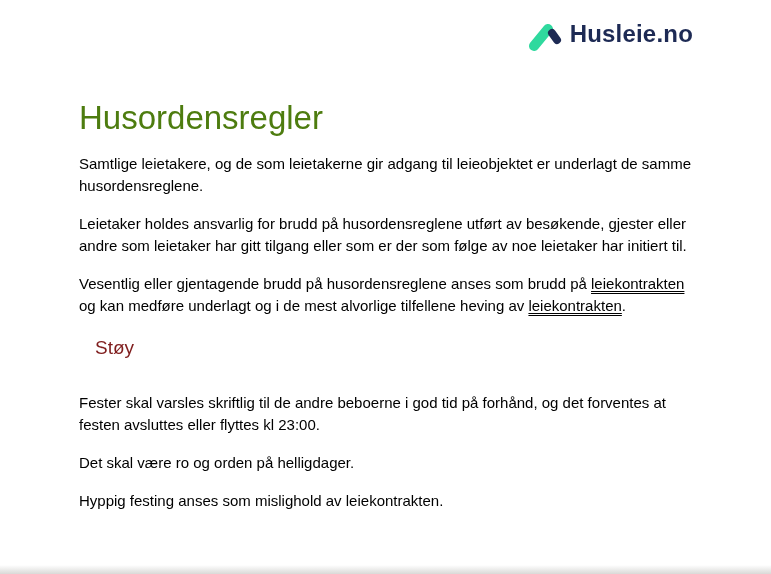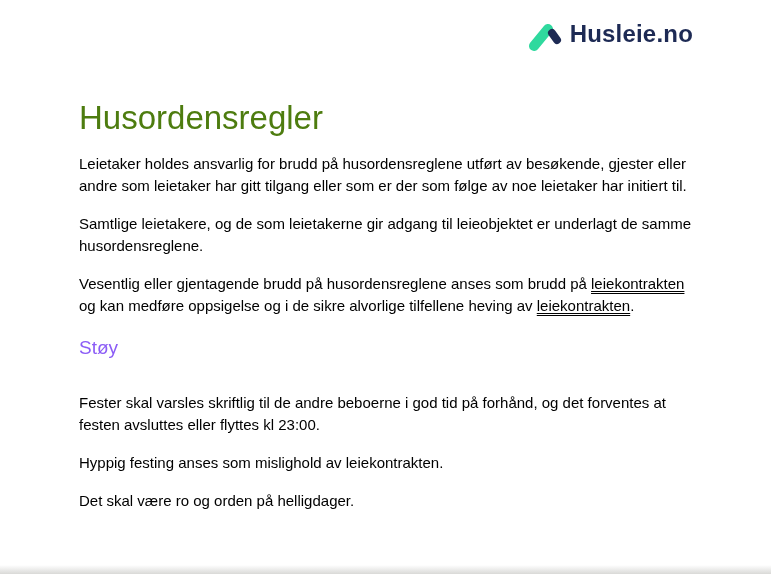--- a/index.html
+++ b/index.html
@@ -46,22 +46,22 @@
     line-height: 1.15;
   }
   .para {
     font-size: 15px;
     line-height: 22px;
     margin: 0 0 16px 0;
   }
   .section-heading {
     font-size: 19px;
     font-weight: 400;
-    color: #8b5cf6;
-    margin: 20px 0 10px 0;
+    color: #7f1d1d;
+    margin: 20px 0 10px 16px;
     line-height: 1.2;
   }
   .spell-err {
     text-decoration-line: underline;
     text-decoration-style: wavy;
     text-decoration-color: #e93c2f;
     text-decoration-thickness: 1px;
     text-underline-offset: 4px;
     text-decoration: underline;
   }
@@ -92,31 +92,31 @@
           <line x1="24" y1="11" x2="29" y2="18" stroke="#1d2a54" stroke-width="8" stroke-linecap="round"></line>
         </svg>
       </span>
       <span class="logo-text">Husleie.no</span>
     </a>
   </header>
 
   <main>
     <h1 class="title">Husordensregler</h1>
 
+    <p class="para">Samtlige leietakere, og de som leietakerne gir adgang til leieobjektet er underlagt de samme husordensreglene.</p>
+
     <p class="para">Leietaker holdes ansvarlig for brudd på husordensreglene utført av besøkende, gjester eller andre som leietaker har gitt tilgang eller som er der som følge av noe leietaker har initiert til.</p>
 
-    <p class="para">Samtlige leietakere, og de som leietakerne gir adgang til leieobjektet er underlagt de samme husordensreglene.</p>
 
-
-    <p class="para"><span>Vesentlig eller gjentagende brudd på husordensreglene anses som brudd på </span><span class="spell-err"><span class="u">leiekontrakten</span></span><span> og kan medføre oppsigelse og i de sikre alvorlige tilfellene heving av </span><span class="spell-err"><span class="u">leiekontrakten</span></span><span>.</span></p>
+    <p class="para"><span>Vesentlig eller gjentagende brudd på husordensreglene anses som brudd på </span><span class="spell-err"><span class="u">leiekontrakten</span></span><span> og kan medføre underlagt og i de mest alvorlige tilfellene heving av </span><span class="spell-err"><span class="u">leiekontrakten</span></span><span>.</span></p>
 
     <h2 class="section-heading">Støy</h2>
 
     <p class="para"><br><span>Fester skal varsles skriftlig til de andre beboerne i god tid på forhånd, og det forventes at festen avsluttes eller flyttes kl 23:00.</span></p>
 
+    <p class="para">Det skal være ro og orden på helligdager.</p>
+
     <p class="para">Hyppig festing anses som mislighold av leiekontrakten.</p>
-
-    <p class="para">Det skal være ro og orden på helligdager.</p>
   </main>
 
 </div>
 
 <div class="bottom-fade"></div>
 
 </body></html>

